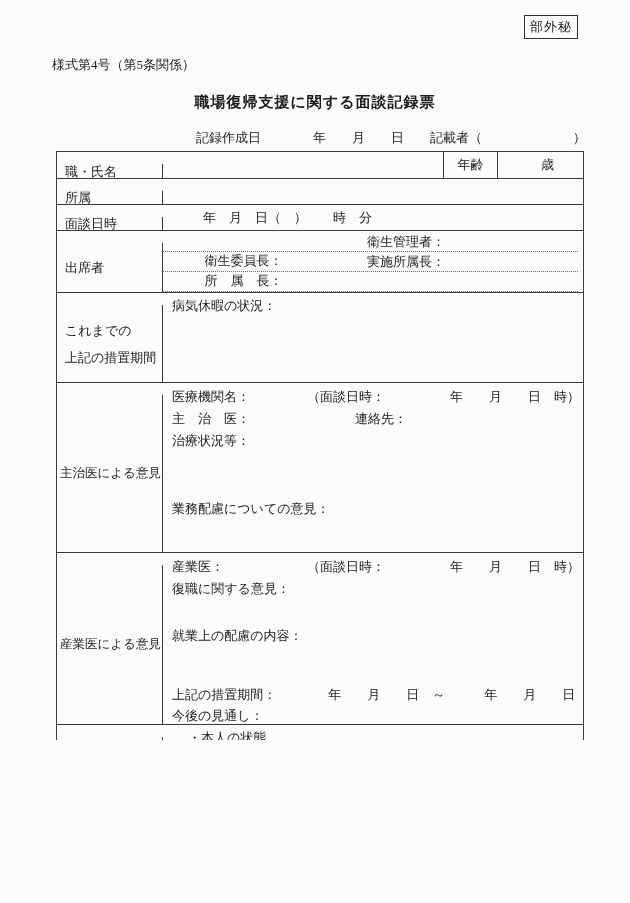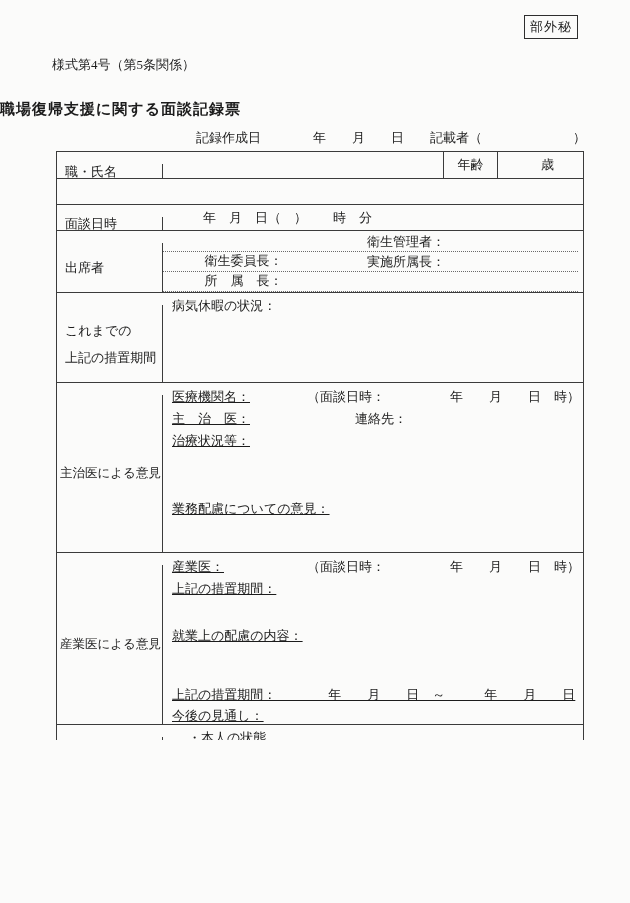--- a/index.html
+++ b/index.html
@@ -34,25 +34,25 @@
     position: absolute;
     left: 52px;
     top: 56px;
     font-size: 13px;
   }
   .doc-title {
     position: absolute;
     left: 0;
     right: 0;
     top: 93px;
+    text-align: center;
     font-family: Liberation Mono, monospace;
     font-weight: bold;
     font-size: 15px;
     letter-spacing: 1px;
-    margin-top: 7px;
   }
   .date-line {
     position: absolute;
     left: 196px;
     top: 129px;
     white-space: pre;
     font-size: 13px;
   }
   .form-table {
     position: absolute;
@@ -128,21 +128,20 @@
     left: 204px;
     top: 0;
     white-space: pre;
   }
   .abs-line {
     position: absolute;
     left: 9px;
     height: 18px;
     line-height: 18px;
     white-space: pre;
-    text-decoration: underline;
   }
   .paren-group {
     position: absolute;
     left: 144px;
     height: 18px;
     line-height: 18px;
     white-space: pre;
   }
   .pad-content {
     position: absolute;
@@ -175,20 +174,23 @@
       <div class="cnt cnt-name"></div>
       <div class="age-lbl">
         <span>年齢</span>
       </div>
       <div class="age-val">
         <span>歳</span>
       </div>
     </div>
 
     <div class="t-row r-h26">
+      <div class="lbl">
+        <span>所属</span>
+      </div>
       <div class="cnt"></div>
     </div>
 
 
     <div class="t-row r-h26">
       <div class="lbl">
         <span>面談日時</span>
       </div>
       <div class="cnt datetime-val">
         <span>年　月　日（　）　　時　分</span>
@@ -239,21 +241,21 @@
       </div>
     </div>
 
     <div class="t-row r-h172">
       <div class="lbl tight">
         <span>産業医による意見</span>
       </div>
       <div class="cnt">
         <div class="abs-line" style="top:5px">産業医：</div>
         <div class="paren-group" style="top:5px">（面談日時：　　　　　年　　月　　日　時）</div>
-        <div class="abs-line" style="top:27px">上記の措置期間：</div>
+        <div class="abs-line" style="top:27px">復職に関する意見：</div>
         <div class="abs-line" style="top:74px">就業上の配慮の内容：</div>
         <div class="abs-line" style="top:133px">上記の措置期間：　　　　年　　月　　日　～　　　年　　月　　日</div>
         <div class="abs-line" style="top:154px">今後の見通し：</div>
       </div>
     </div>
 
     <div class="t-row r-h72">
       <div class="lbl">
         <span>現状の評価・</span>
       </div>

